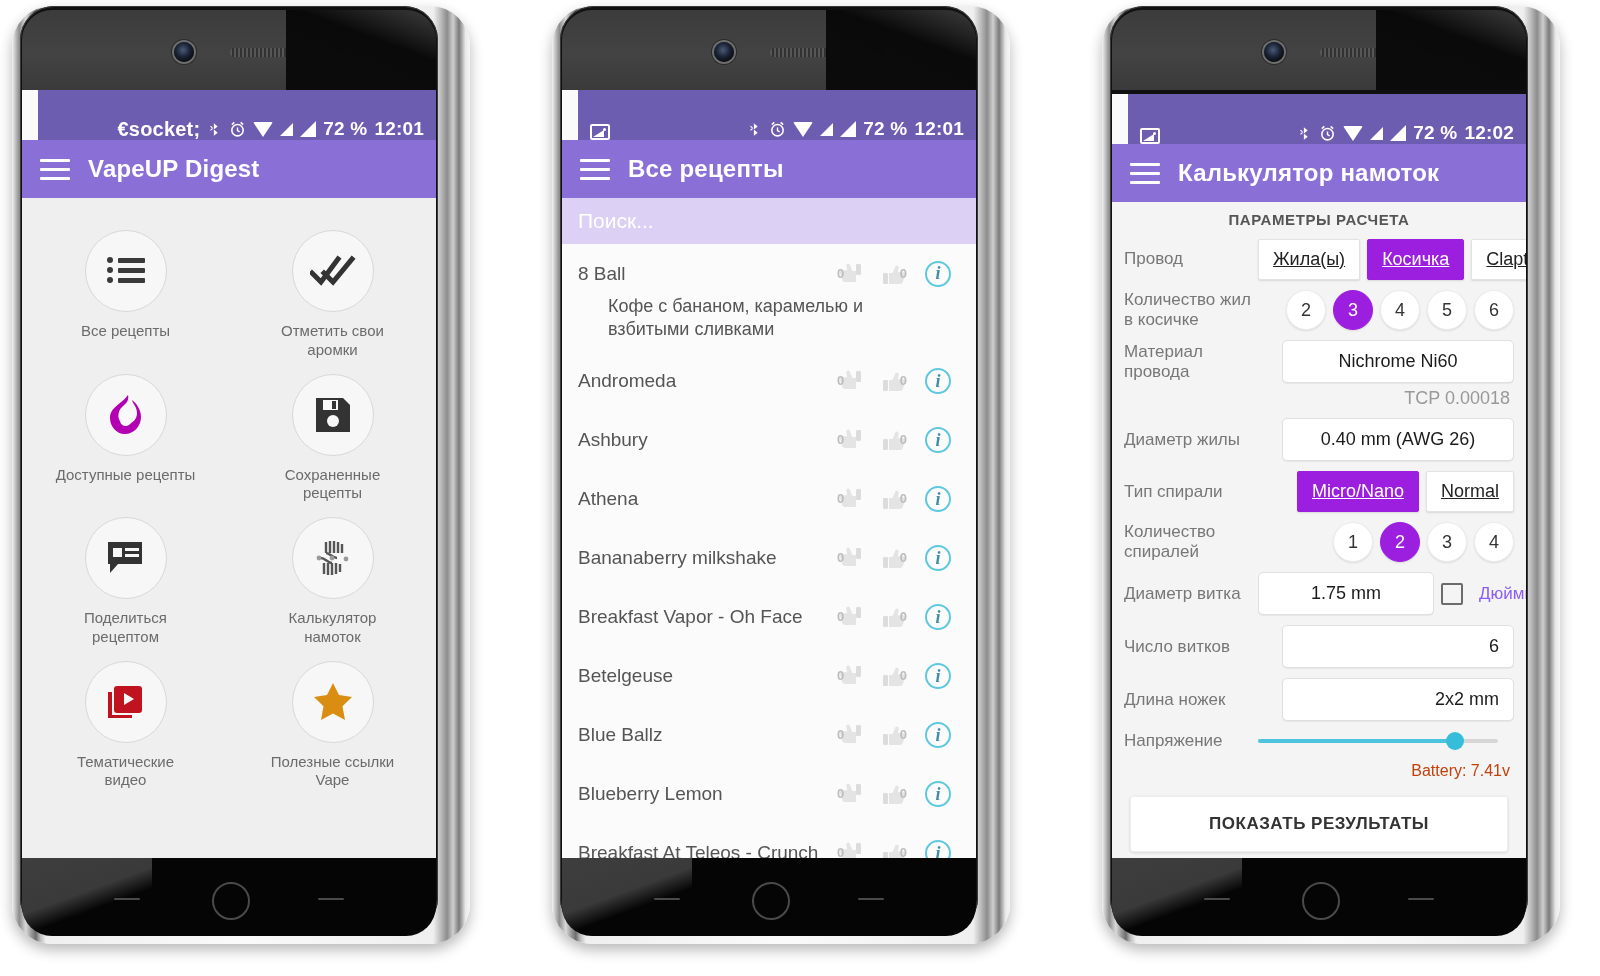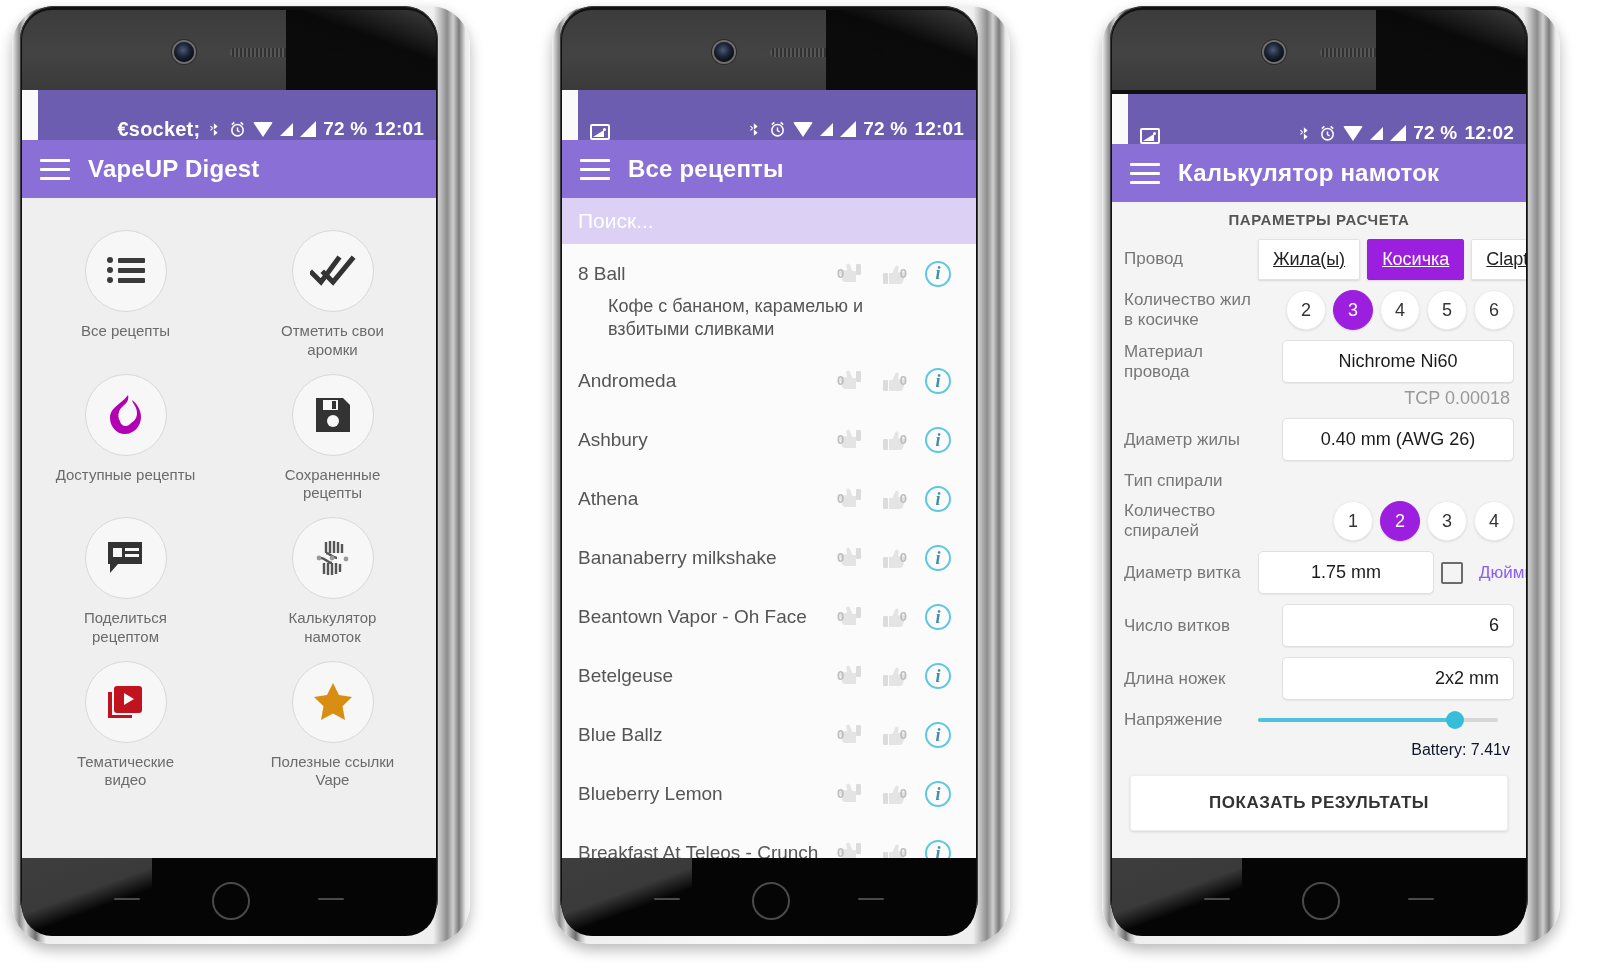--- a/index.html
+++ b/index.html
@@ -124,21 +124,21 @@
   .field.wide{width:232px;text-align:center;}
   .field.mid{width:176px;}
   .field.num{width:232px;text-align:right;}
   .tcp{text-align:right;font-size:18px;color:#999;padding:0 16px 4px 0;}
   .cbox{width:22px;height:22px;border:2px solid #6b6b6b;border-radius:2px;box-sizing:border-box;}
   .cb-label{font-size:17px;color:#8b5cf6;margin-left:9px;}
   .slider{flex:1;height:4px;background:#d6d6d6;border-radius:2px;position:relative;margin-right:16px;}
   .slider .fill{position:absolute;left:0;top:0;height:4px;width:82%;background:#4ec3dd;border-radius:2px;}
   .slider .knob{position:absolute;left:82%;top:-7px;width:18px;height:18px;border-radius:50%;background:#35bdd9;
       margin-left:-9px;}
-  .batt{text-align:right;font-size:16px;color:#0f172a;padding:6px 16px 0 0;}
+  .batt{text-align:right;font-size:16px;color:#c2410c;padding:6px 16px 0 0;}
   .cta{margin:16px 18px 0 18px;background:#fff;border:1px solid #eee;border-radius:3px;text-align:center;
        padding:17px 0;font-size:17px;font-weight:bold;color:#333;letter-spacing:.5px;box-shadow:0 1px 3px rgba(0,0,0,.12);}
 </style>
 </head>
 <body>
 
 <div class="stage">
 
   <div class="phone p1">
     <div class="body-outer"></div>
@@ -428,21 +428,21 @@
                 <path d="M8 23h11c1.6 0 2.6-1 3-2.4l2-6.6c.4-1.6-.5-2.7-2.2-2.7h-5l.9-4.2c.3-1.5-.6-2.6-1.9-2.6-.7 0-1.2.4-1.5 1.1L11.6 12H8z" fill="#e4e4e4"></path>
                 <rect x="2" y="12" width="5" height="11" rx="1.2" fill="#dcdcdc"></rect>
               </svg>
               <span class="cnt" style="right:9px;top:5px">0</span>
             </div>
             <div class="info">
               <div class="info-c">i</div>
             </div>
           </div>
           <div class="lrow">
-            <div class="lname">Beantown Vapor - Oh Face</div>
+            <div class="lname">Breakfast Vapor - Oh Face</div>
             <div class="vote">
               <svg width="26" height="26" viewBox="0 0 26 26">
                 <path d="M3 3h11c1.6 0 2.6 1 3 2.4l2 6.6c.4 1.6-.5 2.7-2.2 2.7h-5l.9 4.2c.3 1.5-.6 2.6-1.9 2.6-.7 0-1.2-.4-1.5-1.1L6.6 14H3z" fill="#e4e4e4" transform="rotate(180 11 12)"></path>
                 <rect x="19" y="3" width="5" height="11" rx="1.2" fill="#dcdcdc"></rect>
               </svg>
               <span class="cnt" style="left:9px;top:5px">0</span>
             </div>
             <div class="vote">
               <svg width="26" height="26" viewBox="0 0 26 26">
                 <path d="M8 23h11c1.6 0 2.6-1 3-2.4l2-6.6c.4-1.6-.5-2.7-2.2-2.7h-5l.9-4.2c.3-1.5-.6-2.6-1.9-2.6-.7 0-1.2.4-1.5 1.1L11.6 12H8z" fill="#e4e4e4"></path>
@@ -617,20 +617,24 @@
 
         <div class="crow">
           <div class="clabel">Диаметр жилы</div>
           <div class="cctl">
             <div class="field wide">0.40 mm (AWG 26)</div>
           </div>
         </div>
 
         <div class="crow">
           <div class="clabel">Тип спирали</div>
+          <div class="cctl" id="coiltype-opts">
+              <div class="chip sel">Micro/Nano</div>
+              <div class="chip">Normal</div>
+            </div>
         </div>
 
         <div class="crow">
           <div class="clabel">Количество спиралей</div>
           <div class="cctl" id="coilcount-opts">
               <div class="dot">1</div>
               <div class="dot sel">2</div>
               <div class="dot">3</div>
               <div class="dot">4</div>
             </div>

